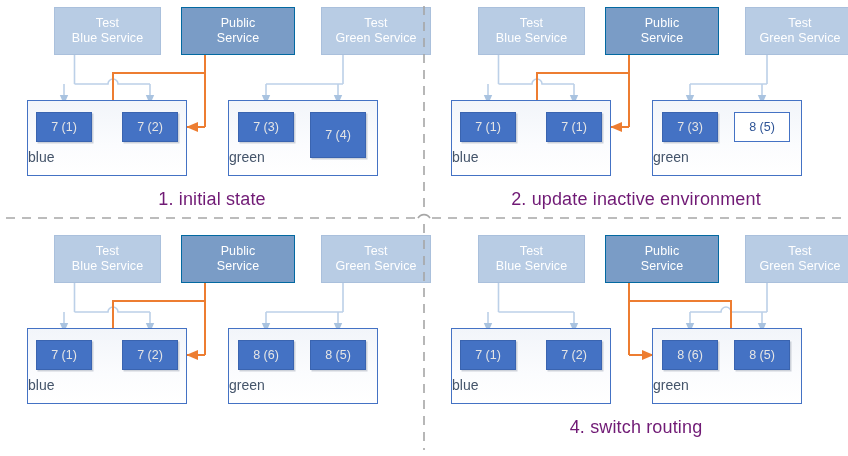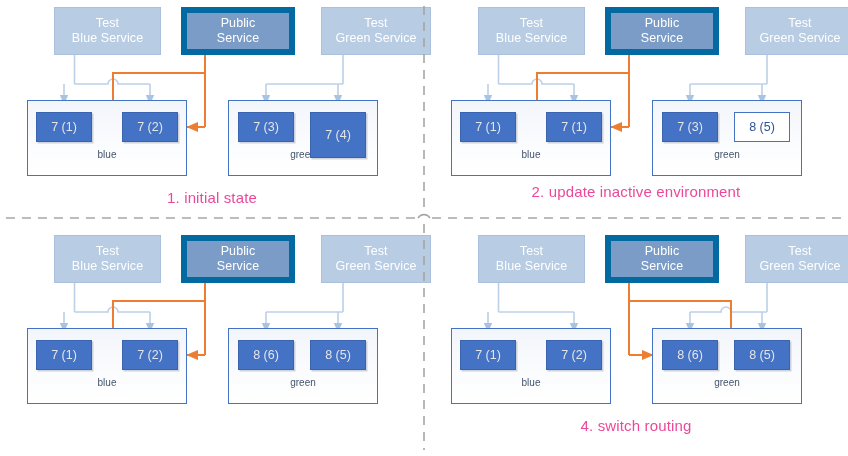--- a/index.html
+++ b/index.html
@@ -5,33 +5,33 @@
   html,body{margin:0;padding:0;background:#ffffff;}
   body{width:848px;height:456px;font-family:"Liberation Sans",sans-serif;
        -webkit-font-smoothing:antialiased;}
   #stage{position:relative;width:848px;height:456px;overflow:hidden;background:#fff;}
   .panel{position:absolute;width:424px;height:228px;}
   .p1{left:0;top:0}.p2{left:424px;top:0}.p3{left:0;top:228px}.p4{left:424px;top:228px}
   .svc{position:absolute;display:flex;align-items:center;justify-content:center;
        text-align:center;color:#ffffff;font-size:12.5px;line-height:15px;
        letter-spacing:.1px;box-sizing:border-box;margin-left:33px;}
   .svc.test{background:#b8cce4;border:1px solid #aac0dc;}
-  .svc.public{background:#7a9cc6;border:6px solid #0369a1;}
+  .svc.public{background:#7a9cc6;border:1px solid #0369a1;}
   .envbox{position:absolute;box-sizing:border-box;border:1px solid #4472c4;
           background:linear-gradient(180deg,#f2f5fa 0%,#fbfcfe 60%,#ffffff 100%);}
-  .envlabel{position:absolute;width:100%;text-align:center;color:#44546a;
-            font-size:10px;}
+  .envlabel{position:absolute;width:100%;text-align:left;color:#44546a;
+            font-size:14px;}
   .inst{position:absolute;display:flex;align-items:center;justify-content:center;
         box-sizing:border-box;font-size:12.5px;color:#e5e5e5;
         background:#4472c4;border:1px solid #3a64b0;
         box-shadow:1.5px 1.5px 0 rgba(150,160,175,.45);}
   .inst.hollow{background:#ffffff;color:#2e5496;border:1px solid #4472c4;
                box-shadow:none;}
-  .cap{position:absolute;width:100%;text-align:center;color:#ec4899;
-       font-size:15px;letter-spacing:.15px;}
+  .cap{position:absolute;width:100%;text-align:center;color:#701a75;
+       font-size:18px;letter-spacing:.15px;}
   svg.wires{position:absolute;left:0;top:0;width:424px;height:228px;overflow:visible;}
   svg.dividers{position:absolute;left:0;top:0;width:848px;height:456px;}
 </style>
 </head>
 <body>
 
 <div id="stage">
     <div class="panel p1">
       <svg class="wires" viewBox="0 0 424 228">
         <defs>
@@ -129,21 +129,21 @@
           <div>Public</div>
           <div>Service</div>
         </div>
       </div>
       <div class="svc test" style="left: 288px; top: 7px; width: 110px; height: 48px;">
         <div>
           <div>Test</div>
           <div>Green Service</div>
         </div>
       </div>
-      <div class="cap" style="top: 183px;">2. update inactive environment</div>
+      <div class="cap" style="top: 189px;">2. update inactive environment</div>
     </div>
     <div class="panel p3">
       <svg class="wires" viewBox="0 0 424 228">
         <defs>
           <marker id="ar-o2" markerWidth="7" markerHeight="7" refX="5.6" refY="3" orient="auto" markerUnits="strokeWidth">
             <path d="M0,0.4 L6,3 L0,5.6 z" fill="#ed7d31"></path>
           </marker>
           <marker id="ar-b2" markerWidth="7" markerHeight="7" refX="5.6" refY="3" orient="auto" markerUnits="strokeWidth">
             <path d="M0,0.4 L6,3 L0,5.6 z" fill="#a9c3e0"></path>
           </marker>

